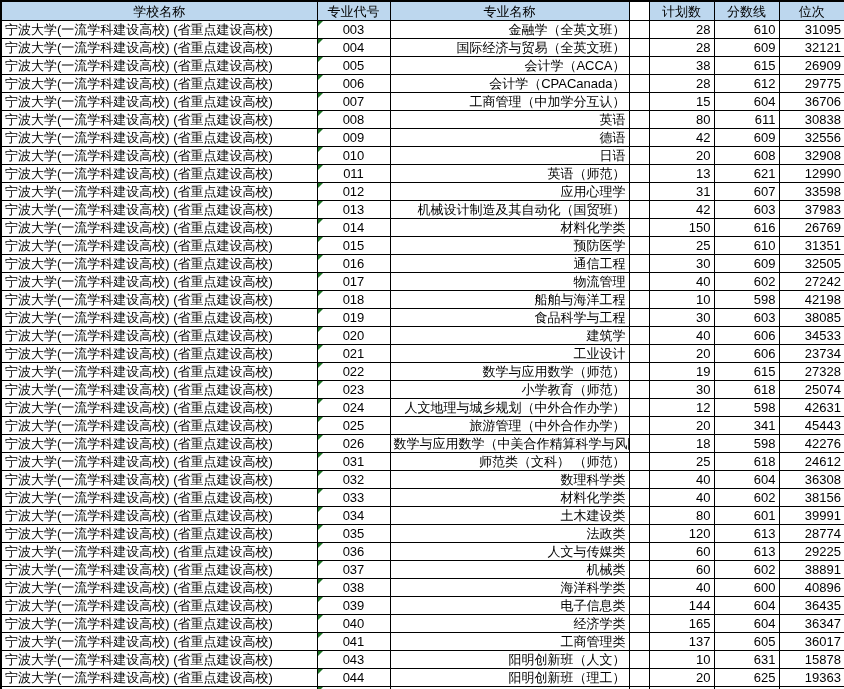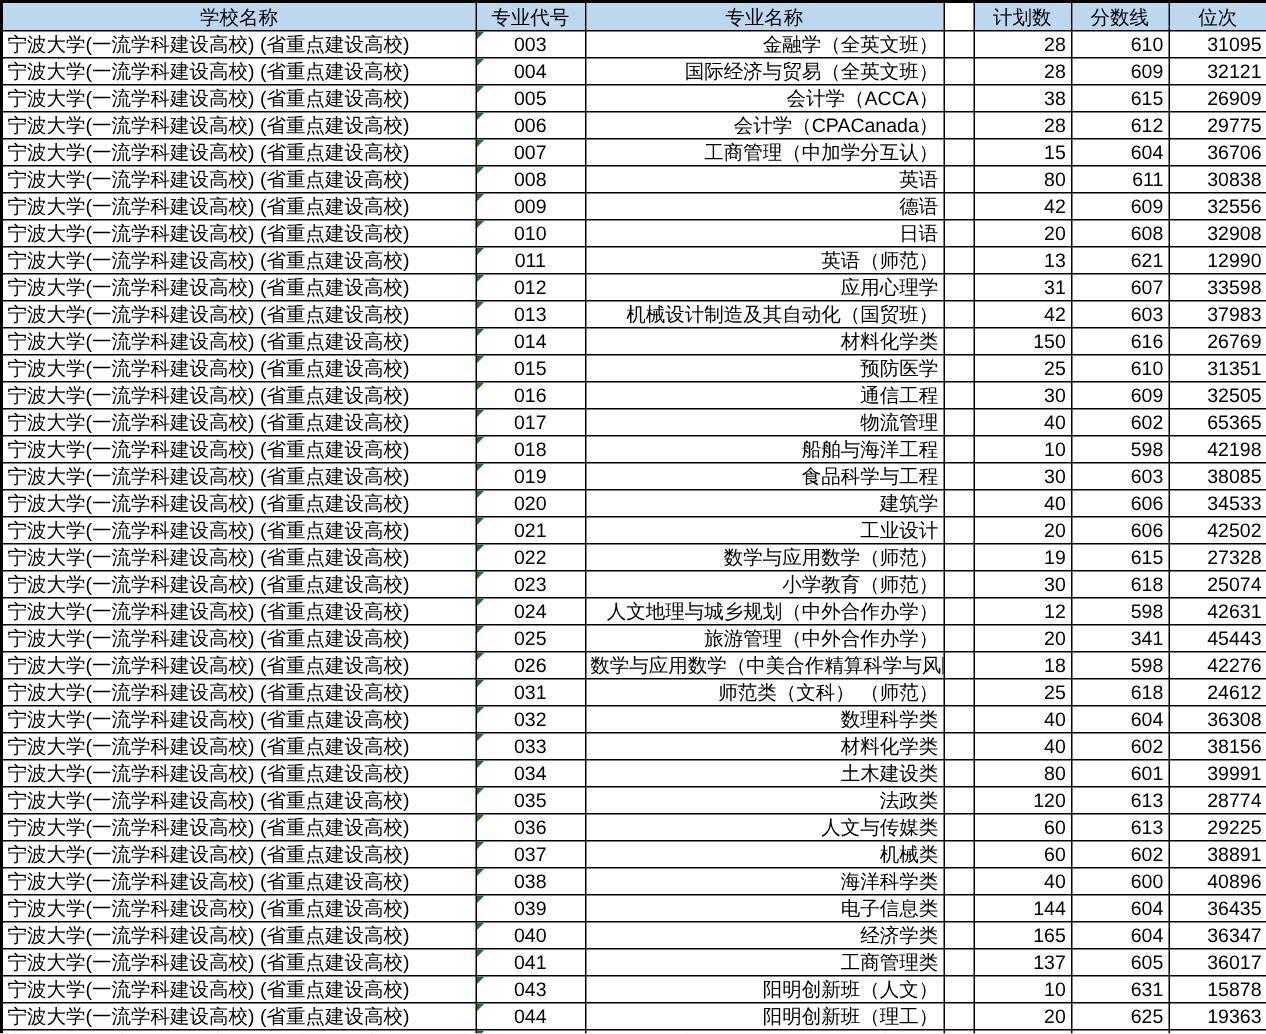--- a/index.html
+++ b/index.html
@@ -186,21 +186,21 @@
           <td class="c-num">609</td>
           <td class="c-num">32505</td>
         </tr>
         <tr>
           <td class="c-school">宁波大学(一流学科建设高校) (省重点建设高校)</td>
           <td class="c-code"><span class="tri"></span>017</td>
           <td class="c-major">物流管理</td>
           <td class="c-spacer"></td>
           <td class="c-num">40</td>
           <td class="c-num">602</td>
-          <td class="c-num">65365</td>
+          <td class="c-num">27242</td>
         </tr>
         <tr>
           <td class="c-school">宁波大学(一流学科建设高校) (省重点建设高校)</td>
           <td class="c-code"><span class="tri"></span>018</td>
           <td class="c-major">船舶与海洋工程</td>
           <td class="c-spacer"></td>
           <td class="c-num">10</td>
           <td class="c-num">598</td>
           <td class="c-num">42198</td>
         </tr>
@@ -222,21 +222,21 @@
           <td class="c-num">606</td>
           <td class="c-num">34533</td>
         </tr>
         <tr>
           <td class="c-school">宁波大学(一流学科建设高校) (省重点建设高校)</td>
           <td class="c-code"><span class="tri"></span>021</td>
           <td class="c-major">工业设计</td>
           <td class="c-spacer"></td>
           <td class="c-num">20</td>
           <td class="c-num">606</td>
-          <td class="c-num">42502</td>
+          <td class="c-num">23734</td>
         </tr>
         <tr>
           <td class="c-school">宁波大学(一流学科建设高校) (省重点建设高校)</td>
           <td class="c-code"><span class="tri"></span>022</td>
           <td class="c-major">数学与应用数学（师范）</td>
           <td class="c-spacer"></td>
           <td class="c-num">19</td>
           <td class="c-num">615</td>
           <td class="c-num">27328</td>
         </tr>

